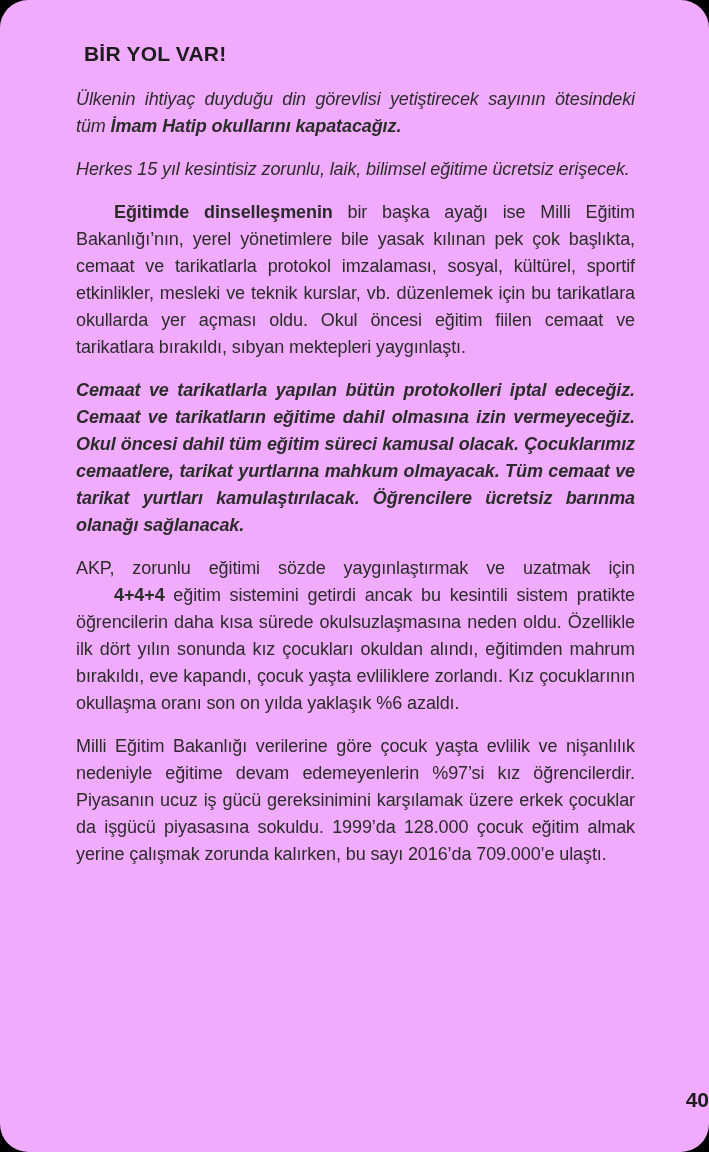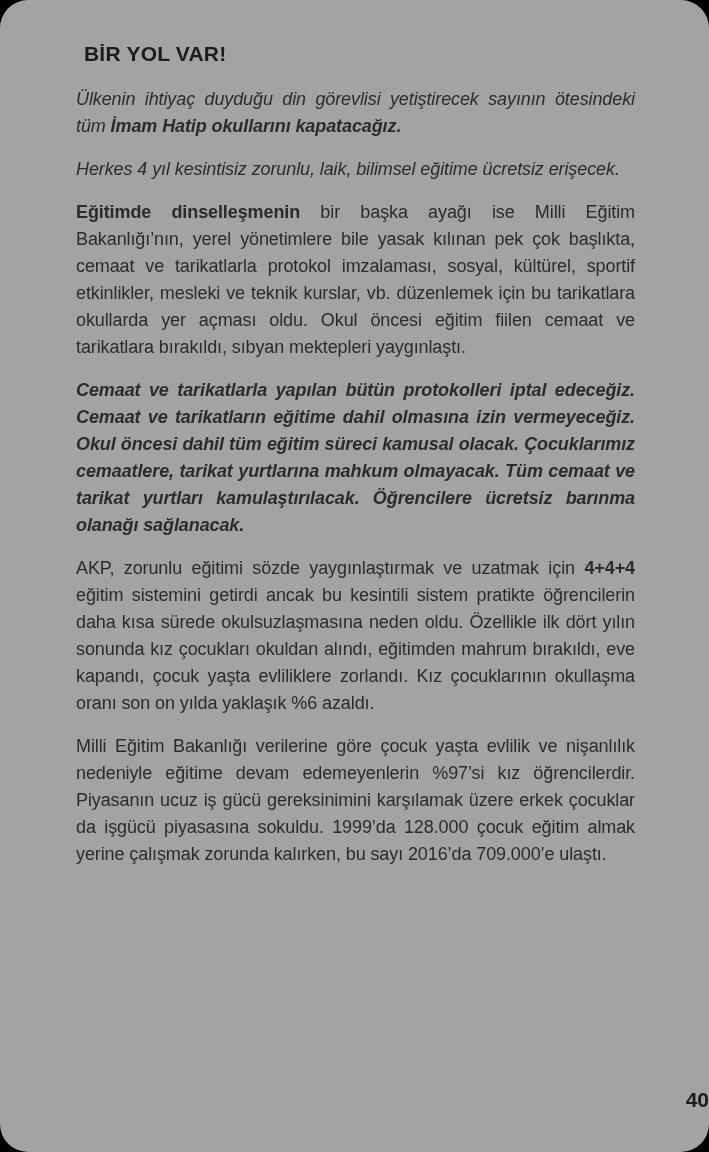--- a/index.html
+++ b/index.html
@@ -4,21 +4,21 @@
 <style>
   html, body {
     margin: 0;
     padding: 0;
     background: #000000;
   }
   .page {
     position: relative;
     width: 709px;
     height: 1152px;
-    background: #a3a3a3;
+    background: #f0abfc;
     border-radius: 28px;
     box-sizing: border-box;
     padding: 42px 74px 0 76px;
     overflow: hidden;
     font-family: "Liberation Sans", sans-serif;
     color: #282828;
   }
   .doc-title {
     font-size: 21px;
     font-weight: bold;
@@ -31,41 +31,41 @@
   }
   .para {
     font-size: 18px;
     line-height: 27px;
     text-align: justify;
     margin: 0 0 16px 0;
     color: #2b2b2b;
     letter-spacing: -0.1px;
   }
   .r-normal { font-weight: normal; font-style: normal; }
-  .r-bold { font-weight: bold; font-style: normal; }
+  .r-bold { font-weight: bold; font-style: normal; margin-left: 38px; }
   .r-italic { font-weight: normal; font-style: italic; }
   .r-bolditalic { font-weight: bold; font-style: italic; }
   .page-number {
     position: absolute;
     left: 0;
     right: 0;
     bottom: 40px;
     text-align: right;
     font-size: 21px;
     font-weight: bold;
     color: #1c1c1c;
   }
 </style>
 </head>
 <body>
 
 <div class="page">
   <h1 class="doc-title">BİR YOL VAR!</h1>
   <div class="paragraphs">
       <p class="para"><span class="r-italic">Ülkenin ihtiyaç duyduğu din görevlisi yetiştirecek sayının ötesindeki tüm </span><span class="r-bolditalic">İmam Hatip okullarını kapatacağız.</span></p>
-      <p class="para"><span class="r-italic">Herkes 4 yıl kesintisiz zorunlu, laik, bilimsel eğitime ücretsiz erişecek.</span></p>
+      <p class="para"><span class="r-italic">Herkes 15 yıl kesintisiz zorunlu, laik, bilimsel eğitime ücretsiz erişecek.</span></p>
       <p class="para"><span class="r-bold">Eğitimde dinselleşmenin</span><span class="r-normal"> bir başka ayağı ise Milli Eğitim Bakanlığı’nın, yerel yönetimlere bile yasak kılınan pek çok başlıkta, cemaat ve tarikatlarla protokol imzalaması, sosyal, kültürel, sportif etkinlikler, mesleki ve teknik kurslar, vb. düzenlemek için bu tarikatlara okullarda yer açması oldu. Okul öncesi eğitim fiilen cemaat ve tarikatlara bırakıldı, sıbyan mektepleri yaygınlaştı.</span></p>
       <p class="para"><span class="r-bolditalic">Cemaat ve tarikatlarla yapılan bütün protokolleri iptal edeceğiz. Cemaat ve tarikatların eğitime dahil olmasına izin vermeyeceğiz. Okul öncesi dahil tüm eğitim süreci kamusal olacak. Çocuklarımız cemaatlere, tarikat yurtlarına mahkum olmayacak. Tüm cemaat ve tarikat yurtları kamulaştırılacak. Öğrencilere ücretsiz barınma olanağı sağlanacak.</span></p>
       <p class="para"><span class="r-normal">AKP, zorunlu eğitimi sözde yaygınlaştırmak ve uzatmak için </span><span class="r-bold">4+4+4</span><span class="r-normal"> eğitim sistemini getirdi ancak bu kesintili sistem pratikte öğrencilerin daha kısa sürede okulsuzlaşmasına neden oldu. Özellikle ilk dört yılın sonunda kız çocukları okuldan alındı, eğitimden mahrum bırakıldı, eve kapandı, çocuk yaşta evliliklere zorlandı. Kız çocuklarının okullaşma oranı son on yılda yaklaşık %6 azaldı.</span></p>
       <p class="para"><span class="r-normal">Milli Eğitim Bakanlığı verilerine göre çocuk yaşta evlilik ve nişanlılık nedeniyle eğitime devam edemeyenlerin %97’si kız öğrencilerdir. Piyasanın ucuz iş gücü gereksinimini karşılamak üzere erkek çocuklar da işgücü piyasasına sokuldu. 1999’da 128.000 çocuk eğitim almak yerine çalışmak zorunda kalırken, bu sayı 2016’da 709.000’e ulaştı.</span></p>
     </div>
   <div class="page-number">40</div>
 </div>
 
 </body></html>

